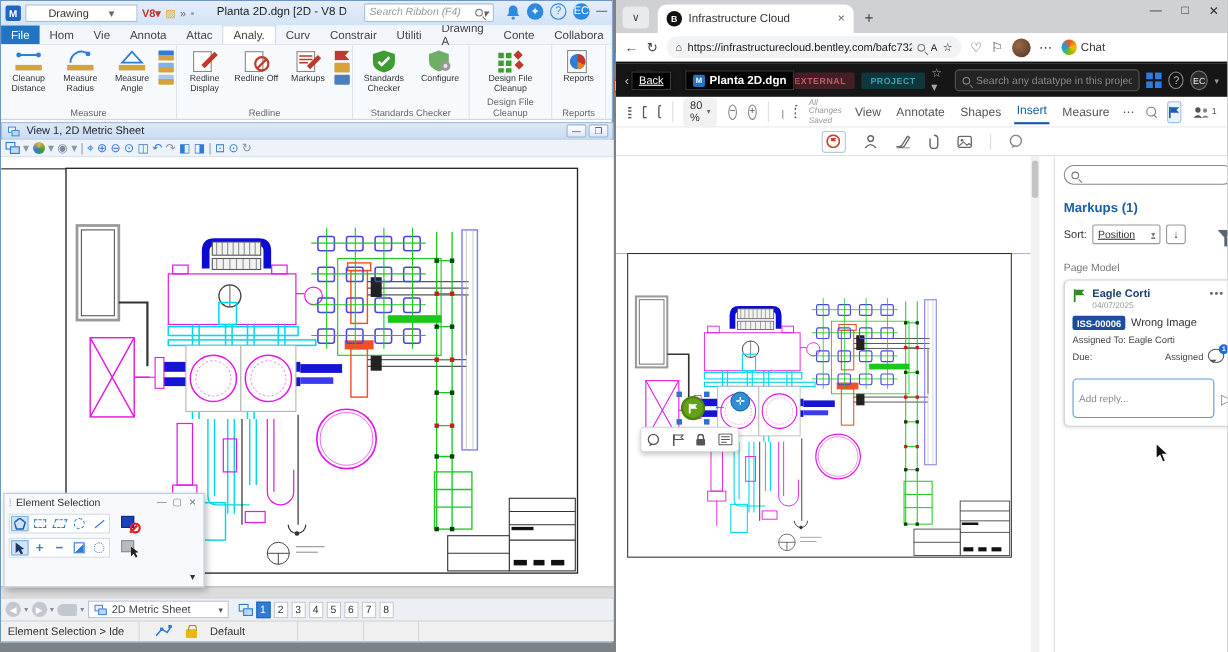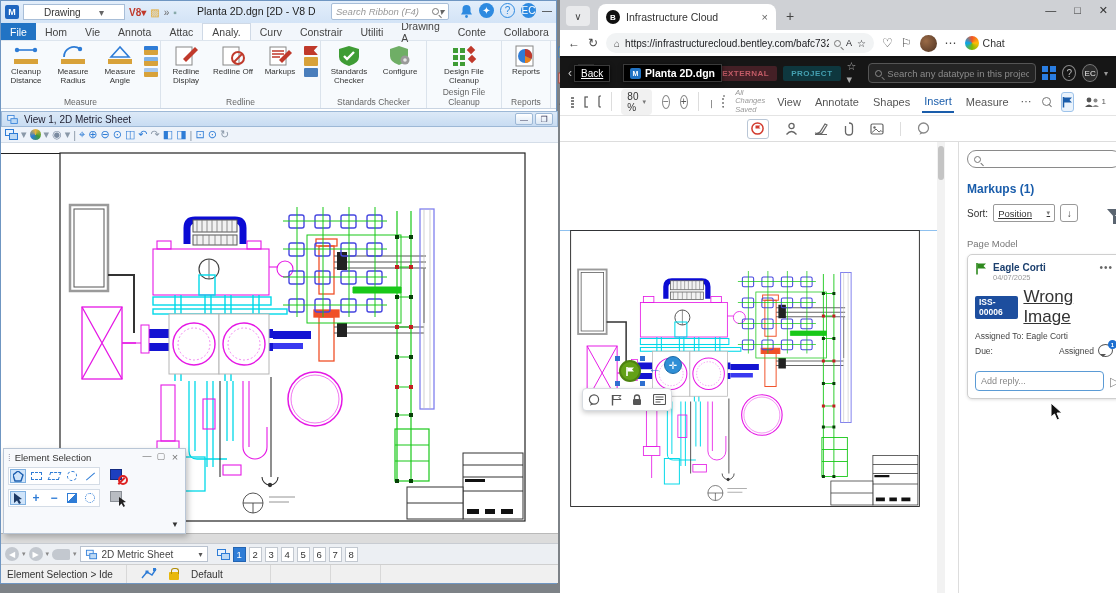--- a/index.html
+++ b/index.html
@@ -137,21 +137,21 @@
   .mk-date { color:#999; font-size:7.5px; }
   .mk-dots { margin-left:auto; color:#666; letter-spacing:1px; }
   .iss-badge { background:#1d4e9e; color:#fff; font-size:8.5px; font-weight:bold; border-radius:2px; padding:1.5px 4px; }
   .mk-line { margin-top:5px; display:flex; align-items:center; gap:5px; }
   .mk-sub { margin-top:4px; font-size:8.5px; color:#444; }
   .mk-due { margin-top:3px; display:flex; align-items:center; font-size:8.5px; color:#444; }
   .bubble { position:relative; width:15px; height:13px; border:1.3px solid #555; border-radius:50%; margin-left:4px; }
   .bubble::after { content:""; position:absolute; left:1px; bottom:-4px; border:3px solid transparent; border-top-color:#555; }
   .bubble b { position:absolute; right:-5px; top:-5px; width:9px; height:9px; background:#1d6fd0; color:#fff; border-radius:50%; font-size:6px; display:flex; align-items:center; justify-content:center; }
   .reply-row { margin-top:14px; display:flex; align-items:center; gap:6px; }
-  .reply-input { flex:1; height:20px; border:1.4px solid #5b9bd5; border-radius:4px; font-size:9px; padding:4px 5px; color:#333; font-family:"Liberation Sans", sans-serif; }
+  .reply-input { flex:1; height:36px; border:1.4px solid #5b9bd5; border-radius:4px; font-size:9px; padding:4px 5px; color:#333; font-family:"Liberation Sans", sans-serif; }
   .reply-input::placeholder { color:#888; }
   .send { color:#888; font-size:13px; }
 
   .cursor { position:absolute; left:490px; top:402px; z-index:60; }
   .hidden-defs { position:absolute; width:0; height:0; overflow:hidden; }
   .sep-v { width:1px; align-self:stretch; background:#ddd; margin:4px 0; }
 </style>
 </head>
 <body>
 
@@ -866,21 +866,21 @@
               <path d="M2.5 1.5 H11 L8.5 4 L11 6.5 H2.5 Z" fill="#2e8a1e"></path>
             </svg>
           <span>
             <div class="mk-author">Eagle Corti</div>
             <div class="mk-date">04/07/2025</div>
           </span>
           <span class="mk-dots">•••</span>
         </div>
         <div class="mk-line">
           <span class="iss-badge">ISS-00006</span>
-          <span style="font-size:17px;color:#333;text-decoration:underline;">Wrong Image</span>
+          <span style="font-size:10px;color:#333;">Wrong Image</span>
         </div>
         <div class="mk-sub">Assigned To: Eagle Corti</div>
         <div class="mk-due">
           <span>Due:</span>
           <span style="margin-left:auto;">Assigned</span>
           <span class="bubble">
               <b>1</b>
             </span>
         </div>
         <div class="reply-row">

